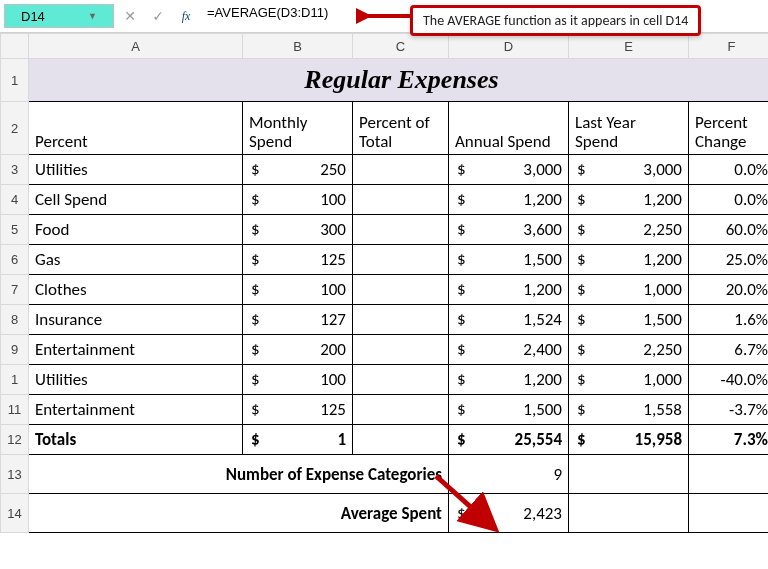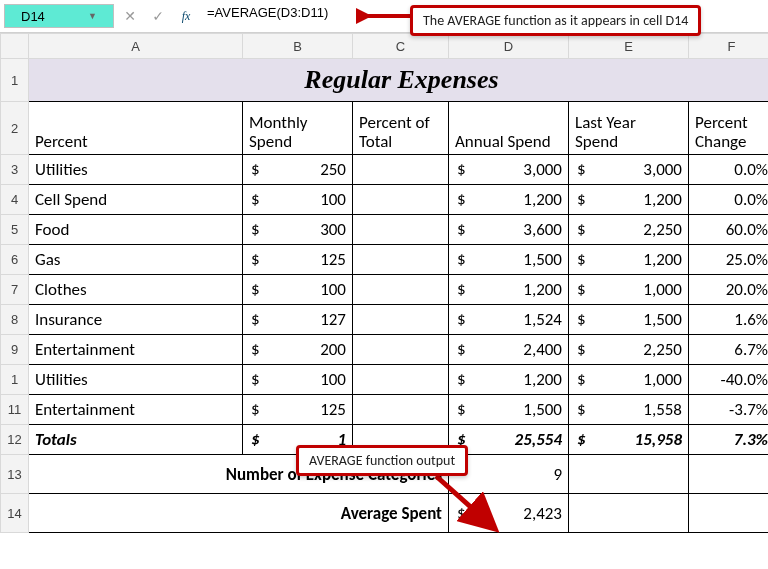--- a/index.html
+++ b/index.html
@@ -18,21 +18,21 @@
   .sheet{position:relative}
   table{border-collapse:collapse;table-layout:fixed;width:760px;margin-left:0}
   col.rh{width:28px} col.a{width:214px} col.b{width:110px} col.c{width:96px} col.d{width:120px} col.e{width:120px} col.f{width:86px}
   th.colhdr,td.rowhdr{background:#f3f3f3;color:#444;font-weight:normal;font-size:13px;text-align:center;border:1px solid #d9d9d9;font-family:Arial,sans-serif}
   th.colhdr{height:22px}
   td.rowhdr{width:28px}
   td.corner{background:#f3f3f3;border:1px solid #d9d9d9}
   td.c{border:1px solid #000;padding:2px 6px;height:25px;vertical-align:middle;font-size:17px;background:#fff}
   tr.title td.c{background:#e4e0ec;text-align:center;font-style:italic;font-weight:bold;font-size:26px;height:38px;font-family:"Times New Roman",serif}
   tr.hd td.c{font-weight:normal;vertical-align:bottom;height:48px;line-height:1.15}
-  tr.tot td.c{font-weight:bold;font-style:italic}
+  tr.tot td.c{font-weight:bold;}
   .money{display:flex;justify-content:space-between}
   .money .s{padding-left:2px}
   .money .v{text-align:center}
   .pct{text-align:right}
   .rlabel{text-align:right;font-weight:bold}
   tr.r13 td.c, tr.r14 td.c{height:34px}
   .empty{background:#fff}
   .greyed{background:#eee}
 </style>
 </head>
@@ -367,23 +367,20 @@
                 <span class="v">2,423</span>
               </div>
             </td>
         <td class="c empty"></td>
         <td class="c empty"></td>
       </tr>
     </tbody>
       </table>
   </div>
 
-  <div class="callout" style="top:445px;left:296px">
-    <span>AVERAGE function output</span>
-  </div>
   <svg class="arrow-svg" style="top:470px;left:430px" width="80" height="70">
     <defs>
         <marker id="ah2" markerWidth="8" markerHeight="8" refX="6" refY="4" orient="auto">
           <path d="M0,0 L8,4 L0,8 Z" fill="#c00000"></path>
         </marker>
       </defs>
     <line x1="6" y1="6" x2="62" y2="56" stroke="#c00000" stroke-width="5" marker-end="url(#ah2)"></line>
   </svg>
 
 </div>

